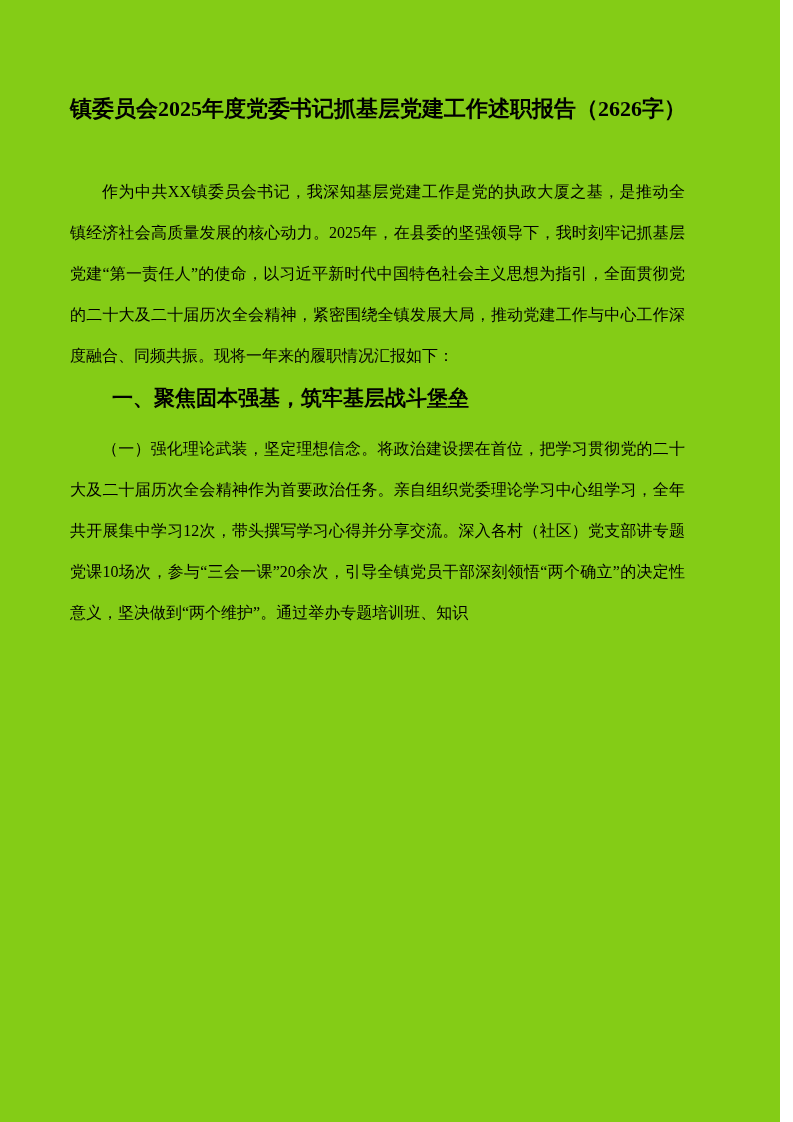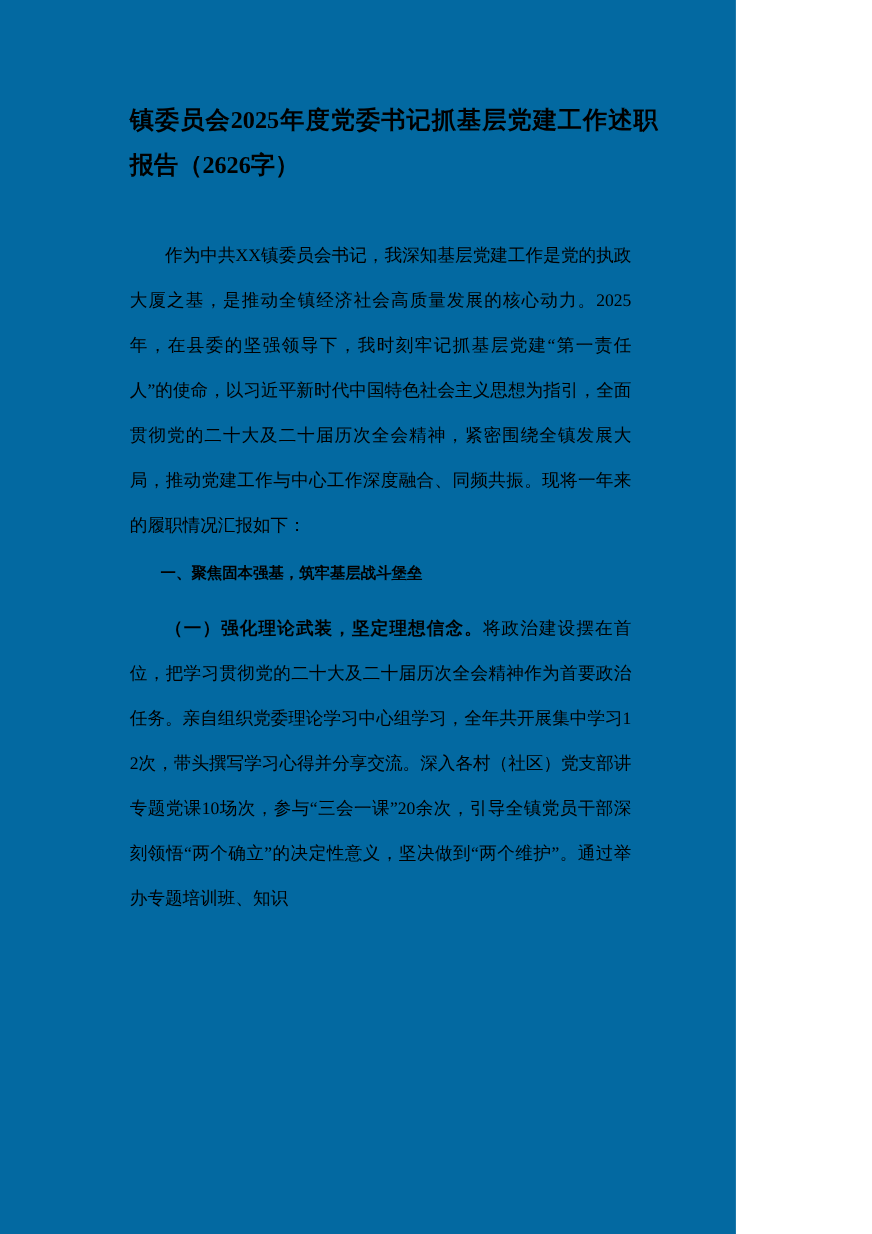--- a/index.html
+++ b/index.html
@@ -9,55 +9,55 @@
   }
   body {
     width: 793px;
     height: 1122px;
     overflow: hidden;
     color: #000000;
     font-family: "Liberation Serif", "DejaVu Serif", serif;
   }
   .page {
     box-sizing: border-box;
-    width: 669px;
+    width: 780px;
     height: 1122px;
-    background: #0369a1;
-    padding: 88px 95px 30px 118px;
+    background: #84cc16;
+    padding: 88px 95px 30px 70px;
   }
   .doc-title {
     font-size: 22px;
     font-weight: bold;
     line-height: 41px;
     margin: 0 -24px 42px 0;
     text-align: justify;
     text-justify: inter-ideograph;
   }
   .para {
     font-size: 16px;
     line-height: 41px;
     margin: 0;
     text-align: justify;
     text-justify: inter-ideograph;
     text-indent: 2em;
     word-break: break-all;
   }
   .section-heading {
-    font-size: 14px;
+    font-size: 21px;
     font-weight: bold;
     line-height: 41px;
     margin: 2px 0;
     text-indent: 2em;
     text-align: justify;
   }
   .sub-para {
     margin-top: 9px;
   }
   .bold-lead {
-    font-weight: bold;
+    font-weight: normal;
   }
 </style>
 </head>
 <body>
 
 <div class="page">
 
   <h1 class="doc-title">镇委员会2025年度党委书记抓基层党建工作述职报告（2626字）</h1>
 
   <p class="para">作为中共XX镇委员会书记，我深知基层党建工作是党的执政大厦之基，是推动全镇经济社会高质量发展的核心动力。2025年，在县委的坚强领导下，我时刻牢记抓基层党建“第一责任人”的使命，以习近平新时代中国特色社会主义思想为指引，全面贯彻党的二十大及二十届历次全会精神，紧密围绕全镇发展大局，推动党建工作与中心工作深度融合、同频共振。现将一年来的履职情况汇报如下：</p>

